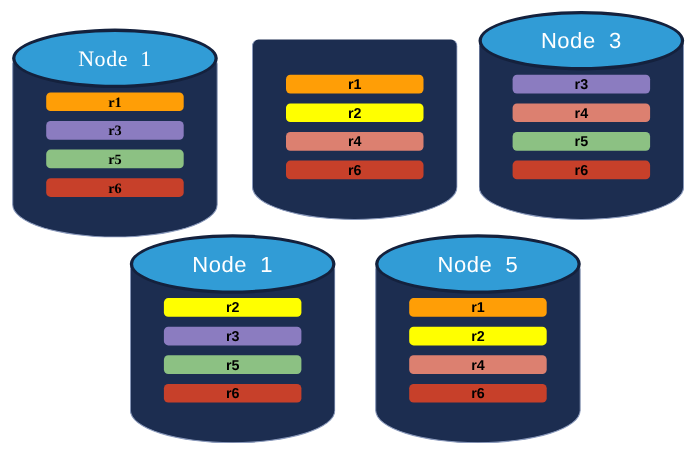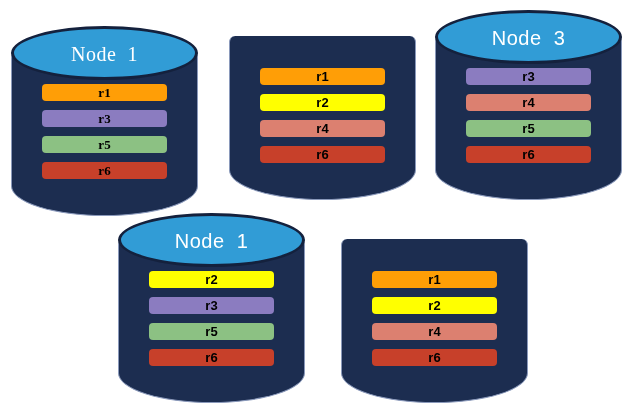--- a/index.html
+++ b/index.html
@@ -128,20 +128,23 @@
     <div class="bars">
         <div class="bar" style="background: rgb(255, 255, 0); color: rgb(0, 0, 0);">r2</div>
         <div class="bar" style="background: rgb(139, 124, 192); color: rgb(0, 0, 0);">r3</div>
         <div class="bar" style="background: rgb(140, 193, 131); color: rgb(0, 0, 0);">r5</div>
         <div class="bar" style="background: rgb(199, 64, 42); color: rgb(0, 0, 0);">r6</div>
       </div>
   </div>
 
   <div class="node">
     <div class="cyl-body"></div>
+    <div class="cyl-top">
+      <span class="node-label" style="color: rgb(255, 255, 255);">Node  5</span>
+    </div>
     <div class="bars">
         <div class="bar" style="background: rgb(255, 158, 6); color: rgb(0, 0, 0);">r1</div>
         <div class="bar" style="background: rgb(255, 255, 0); color: rgb(0, 0, 0);">r2</div>
         <div class="bar" style="background: rgb(220, 128, 112); color: rgb(0, 0, 0);">r4</div>
         <div class="bar" style="background: rgb(199, 64, 42); color: rgb(0, 0, 0);">r6</div>
       </div>
   </div>
 </div>
 
 </body></html>

